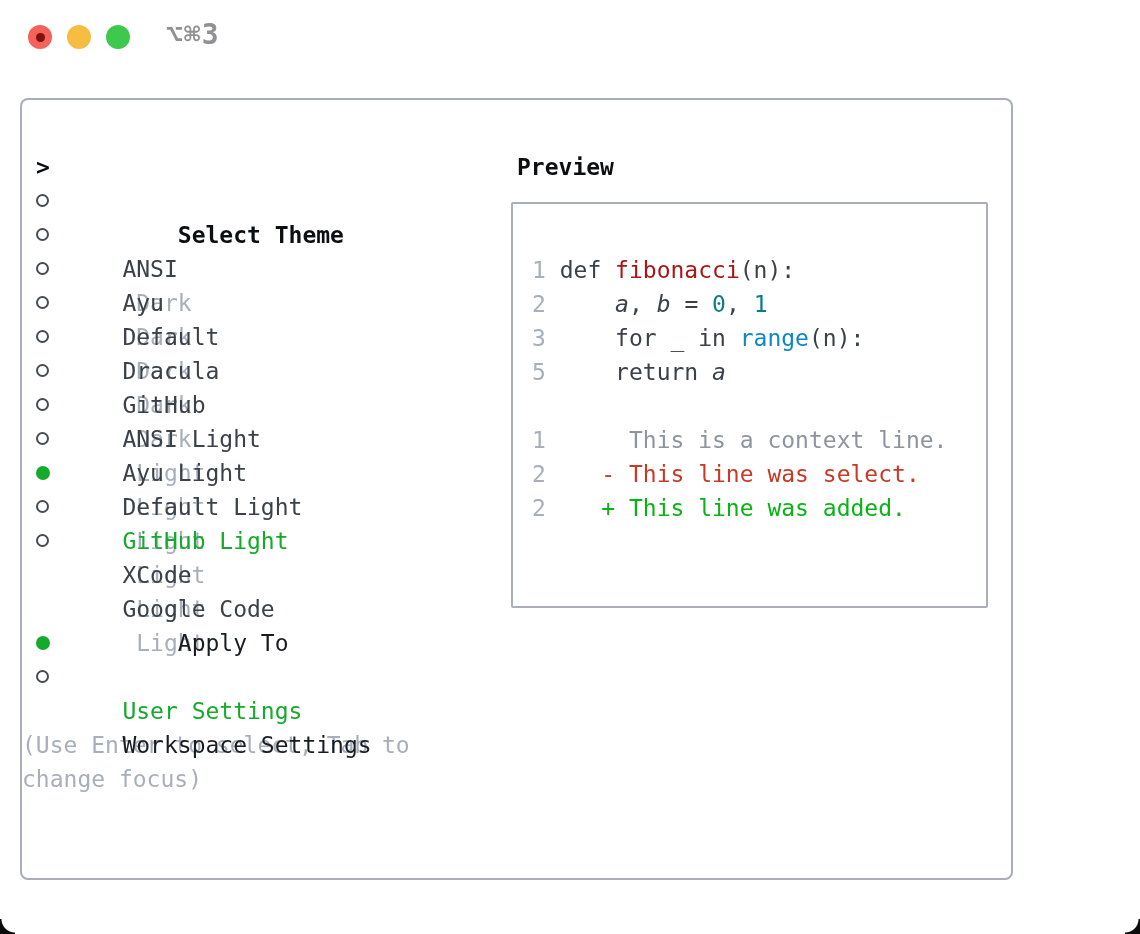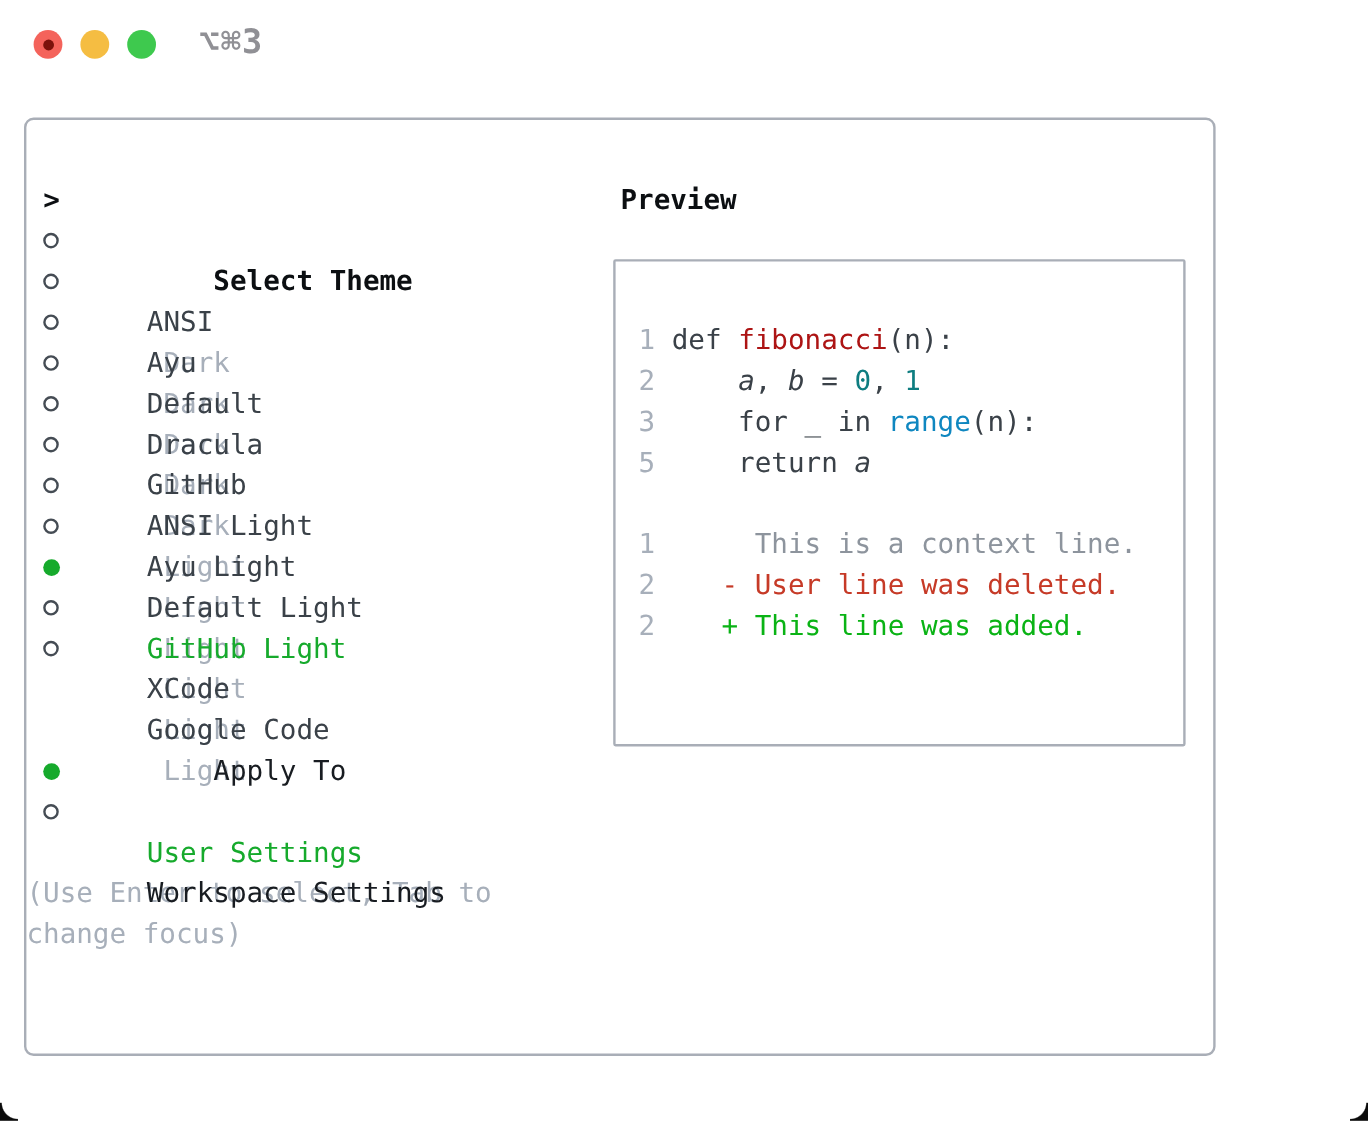--- a/index.html
+++ b/index.html
@@ -35,21 +35,21 @@
   .chevron{position:absolute;left:14px;top:0;font-weight:700;color:var(--heading-black);}
   .section-title{font-weight:700;color:var(--heading-black);}
   .apply-title{color:var(--apply-black);}
   .variant{color:var(--muted-gray);margin-left:1ch;}
   .apply-row .opt-label{color:var(--apply-black);}
   .spacer{height:34px;}
   .help-line{height:34px;line-height:34px;font-size:23px;padding-left:0;color:var(--muted-gray);white-space:pre;}
 
   
   .preview-header{position:absolute;left:495px;top:50px;height:34px;line-height:34px;font-size:23px;font-weight:700;color:var(--heading-black);}
-  .preview-box{position:absolute;left:489px;top:116px;width:477px;height:406px;border:2px solid var(--border-gray);border-radius:2px;background:#fff;padding:49px 0 0 19px;overflow:hidden;}
+  .preview-box{position:absolute;left:489px;top:102px;width:477px;height:406px;border:2px solid var(--border-gray);border-radius:2px;background:#fff;padding:49px 0 0 19px;overflow:hidden;}
   .code-line{height:34px;line-height:34px;font-size:23px;white-space:pre;}
   .s-ln{color:var(--muted-gray);}
   .s-code{color:var(--text-dark);}
   .s-function{color:var(--function-red);}
   .s-number{color:var(--number-teal);}
   .s-builtin{color:var(--builtin-blue);}
   .s-var{color:var(--text-dark);font-style:italic;}
   .s-ctx{color:var(--context-gray);text-align:right;}
   .s-del{color:var(--deleted-red);}
   .s-add{color:var(--added-green);}
@@ -177,21 +177,21 @@
     <div class="preview-header">Preview</div>
 
     <div class="preview-box">
       <div id="code-lines">
           <div class="code-line"><span class="s-ln">1</span><span class="s-code"> def </span><span class="s-function">fibonacci</span><span class="s-code">(n):</span></div>
           <div class="code-line"><span class="s-ln">2</span><span class="s-code">     </span><span class="s-var">a</span><span class="s-code">, </span><span class="s-var">b</span><span class="s-code"> = </span><span class="s-number">0</span><span class="s-code">, </span><span class="s-number">1</span></div>
           <div class="code-line"><span class="s-ln">3</span><span class="s-code">     for _ in </span><span class="s-builtin">range</span><span class="s-code">(n):</span></div>
           <div class="code-line"><span class="s-ln">5</span><span class="s-code">     return </span><span class="s-var">a</span></div>
           <div class="code-line"><span class="s-ln"></span></div>
           <div class="code-line"><span class="s-ln">1</span><span class="s-ctx">      This is a context line.</span></div>
-          <div class="code-line"><span class="s-ln">2</span><span class="s-del">    - User line was deleted.</span></div>
+          <div class="code-line"><span class="s-ln">2</span><span class="s-del">    - This line was select.</span></div>
           <div class="code-line"><span class="s-ln">2</span><span class="s-add">    + This line was added.</span></div>
         </div>
     </div>
 
   </div>
 
   <div class="corner bl"></div>
   <div class="corner br"></div>
 </div>
 

